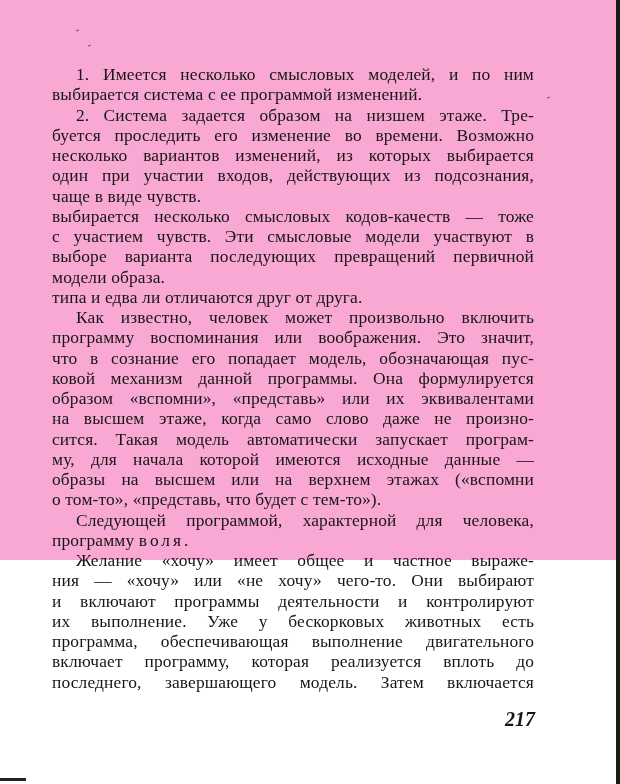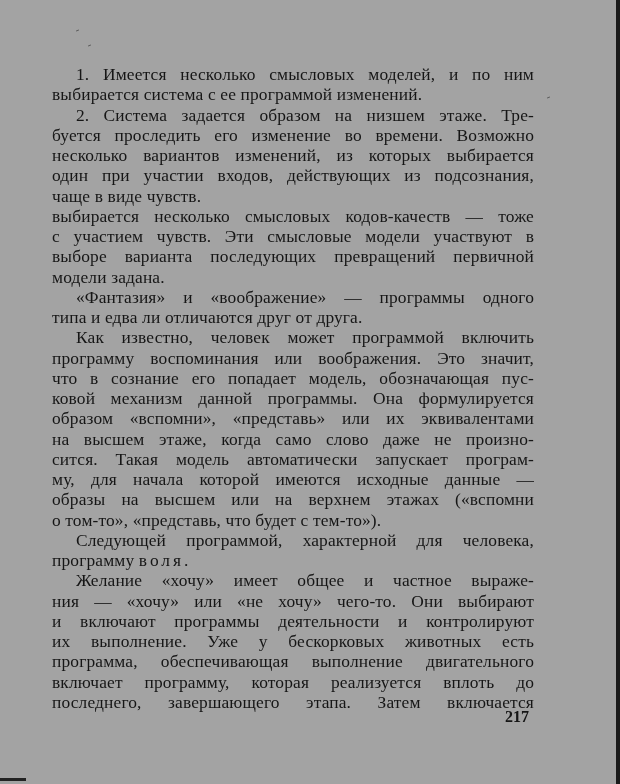--- a/index.html
+++ b/index.html
@@ -11,22 +11,22 @@
       width: 620px;
       height: 784px;
       position: relative;
       overflow: hidden;
       font-family: "Liberation Serif", "DejaVu Serif", serif;
       color: #161616;
     }
     .page {
       position: absolute;
       left: 0; top: 0;
-      width: 620px; height: 784px;
-      background: #a3a3a3;
+      width: 620px; height: 560px;
+      background: #f9a8d4;
     }
     .right-edge {
       position: absolute;
       left: 616px;
       top: 0;
       width: 4px;
       height: 784px;
       background: #1a1a1a;
     }
     .bottom-edge {
@@ -65,22 +65,23 @@
     .line.indent {
       padding-left: 24px;
     }
     .spaced {
       letter-spacing: 3px;
     }
     .page-number {
       position: absolute;
       left: 505px;
       top: 708px;
-      font-size: 16px;
+      font-size: 20px;
       font-weight: bold;
+      font-style: italic;
     }
   </style>
 </head>
 <body>
 
 <div class="page">
   <div class="right-edge"></div>
   <div class="bottom-edge"></div>
   <div class="speck" style="left:76px; top:30px;"></div>
   <div class="speck" style="left:88px; top:45px;"></div>
@@ -98,30 +99,29 @@
       <span class="line">буется проследить его изменение во времени. Возможно</span>
       <span class="line">несколько вариантов изменений, из которых выбирается</span>
       <span class="line">один при участии входов, действующих из подсознания,</span>
       <span class="line last">чаще в виде чувств.</span>
     </div>
 
     <div>
       <span class="line">выбирается несколько смысловых кодов-качеств — тоже</span>
       <span class="line">с участием чувств. Эти смысловые модели участвуют в</span>
       <span class="line">выборе варианта последующих превращений первичной</span>
-      <span class="line last">модели задана.</span>
+      <span class="line last">модели образа.</span>
     </div>
 
     <div>
-      <span class="line indent">«Фантазия» и «воображение» — программы одного</span>
       <span class="line last">типа и едва ли отличаются друг от друга.</span>
     </div>
 
     <div>
-      <span class="line indent">Как известно, человек может программой включить</span>
+      <span class="line indent">Как известно, человек может произвольно включить</span>
       <span class="line">программу воспоминания или воображения. Это значит,</span>
       <span class="line">что в сознание его попадает модель, обозначающая пус-</span>
       <span class="line">ковой механизм данной программы. Она формулируется</span>
       <span class="line">образом «вспомни», «представь» или их эквивалентами</span>
       <span class="line">на высшем этаже, когда само слово даже не произно-</span>
       <span class="line">сится. Такая модель автоматически запускает програм-</span>
       <span class="line">му, для начала которой имеются исходные данные —</span>
       <span class="line">образы на высшем или на верхнем этажах («вспомни</span>
       <span class="line last">о том-то», «представь, что будет с тем-то»).</span>
     </div>
@@ -131,18 +131,18 @@
       <span class="line last"><span>программу </span><span class="spaced">воля</span><span>.</span></span>
     </div>
 
     <div>
       <span class="line indent">Желание «хочу» имеет общее и частное выраже-</span>
       <span class="line">ния — «хочу» или «не хочу» чего-то. Они выбирают</span>
       <span class="line">и включают программы деятельности и контролируют</span>
       <span class="line">их выполнение. Уже у бескорковых животных есть</span>
       <span class="line">программа, обеспечивающая выполнение двигательного</span>
       <span class="line">включает программу, которая реализуется вплоть до</span>
-      <span class="line">последнего, завершающего этапа. Затем включается</span>
+      <span class="line">последнего, завершающего модель. Затем включается</span>
     </div>
   </div>
 
   <div class="page-number">217</div>
 </div>
 
 </body></html>

